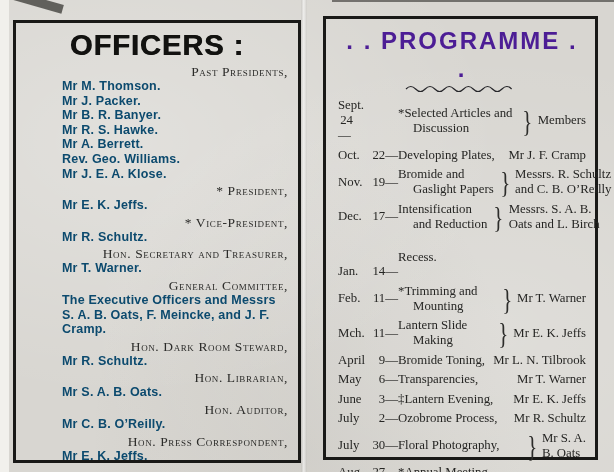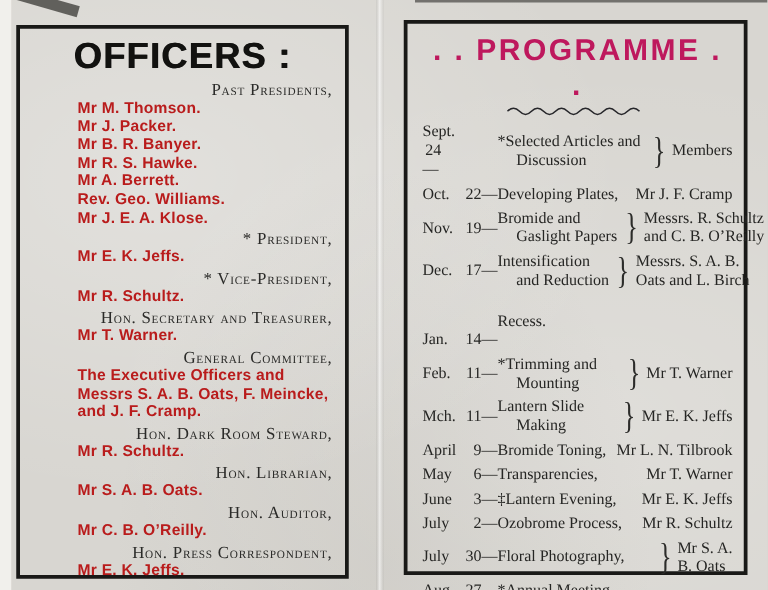--- a/index.html
+++ b/index.html
@@ -13,40 +13,40 @@
     color:#1f1f1f;
   }
   
   .edge-strip{position:absolute;left:0;top:0;width:9px;height:472px;background:#f1f0ec;}
   .smudge-tl{position:absolute;left:-8px;top:-5px;width:72px;height:9px;background:#4b4a47;transform:rotate(16deg);opacity:.85;}
   .edge-line-top{position:absolute;left:332px;top:0;width:282px;height:2px;background:#3c3b38;opacity:.65;}
   .fold-crease{position:absolute;left:301px;top:0;width:6px;height:472px;
     background:linear-gradient(90deg, rgba(0,0,0,.07), rgba(255,255,255,.55) 45%, rgba(0,0,0,.05));}
   
   .page{position:absolute;box-sizing:border-box;border:3px solid #191917;}
-  .page-left{left:13px;top:20px;width:266px;height:443px;padding:3px 10px 2px 10px;}
+  .page-left{left:13px;top:20px;width:288px;height:443px;padding:3px 10px 2px 10px;}
   .page-right{left:323px;top:16px;width:275px;height:444px;padding:6px 9px 4px 12px;}
   
   .lp-title{
     font-family:"Liberation Sans", sans-serif;font-weight:700;font-size:29px;
     letter-spacing:1px;text-align:center;color:#121210;margin:3px 0 1px 0;
     text-shadow:.6px 0 0 #121210;
   }
   .sec-heading{
     font-variant:small-caps;letter-spacing:.6px;font-size:13.5px;line-height:15px;
     text-align:right;color:#2b2b29;margin-top:2px;
   }
   .sec-name{
     font-family:"Liberation Sans", sans-serif;font-weight:700;font-size:12.5px;
-    line-height:14.6px;letter-spacing:.2px;color:#b91c1c;padding-left:36px;
+    line-height:14.6px;letter-spacing:.2px;color:#0c4a6e;padding-left:36px;
   }
   
   .rp-title{
     font-family:"Liberation Sans", sans-serif;font-weight:700;font-size:24px;
-    letter-spacing:2px;text-align:center;color:#be185d;margin:2px 0 0 0;
+    letter-spacing:2px;text-align:center;color:#4c1d95;margin:2px 0 0 0;
   }
   .wavy{display:block;margin:1px auto 0 auto;}
   .entries{margin-top:5px;}
   .entry{display:flex;align-items:center;font-size:12.8px;line-height:15px;margin-top:4.5px;color:#262624;}
   .edate{display:flex;flex:none;width:60px;}
   .emonth{flex:1;}
   .eday{width:15px;text-align:right;}
   .edash{flex:none;}
   .edesc .indent{padding-left:15px;}
   .eright{margin-left:auto;display:flex;align-items:center;}

